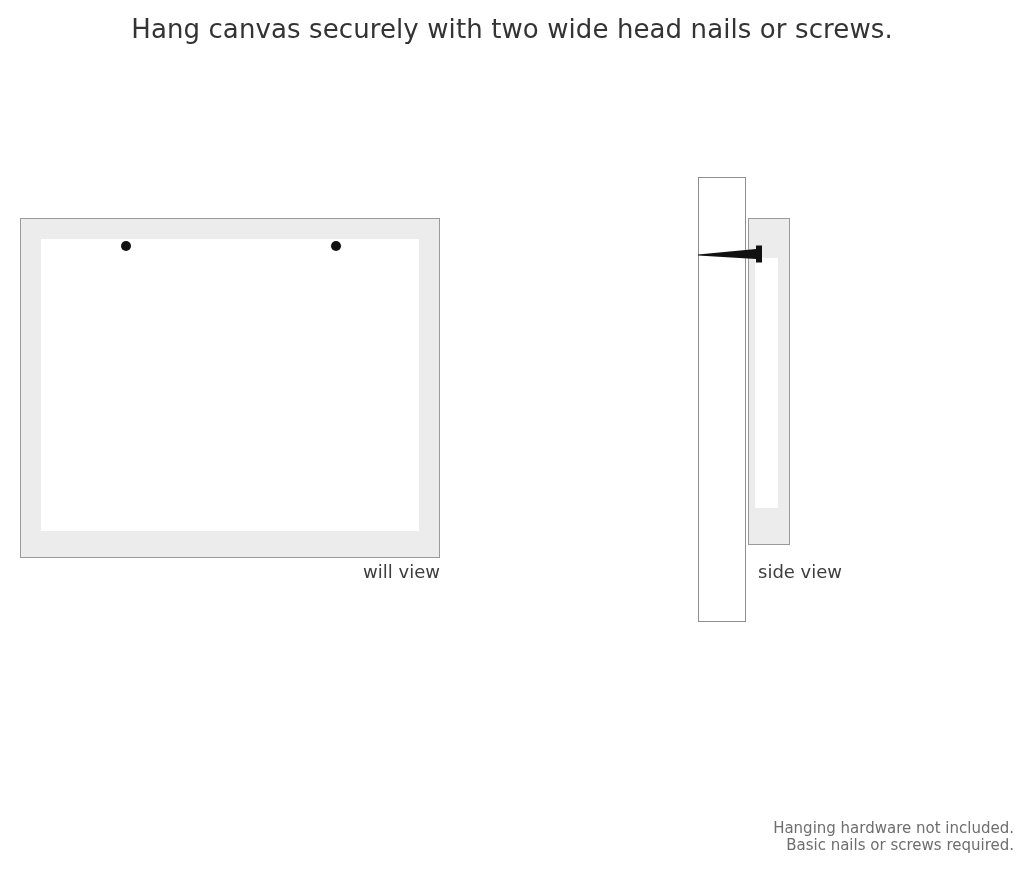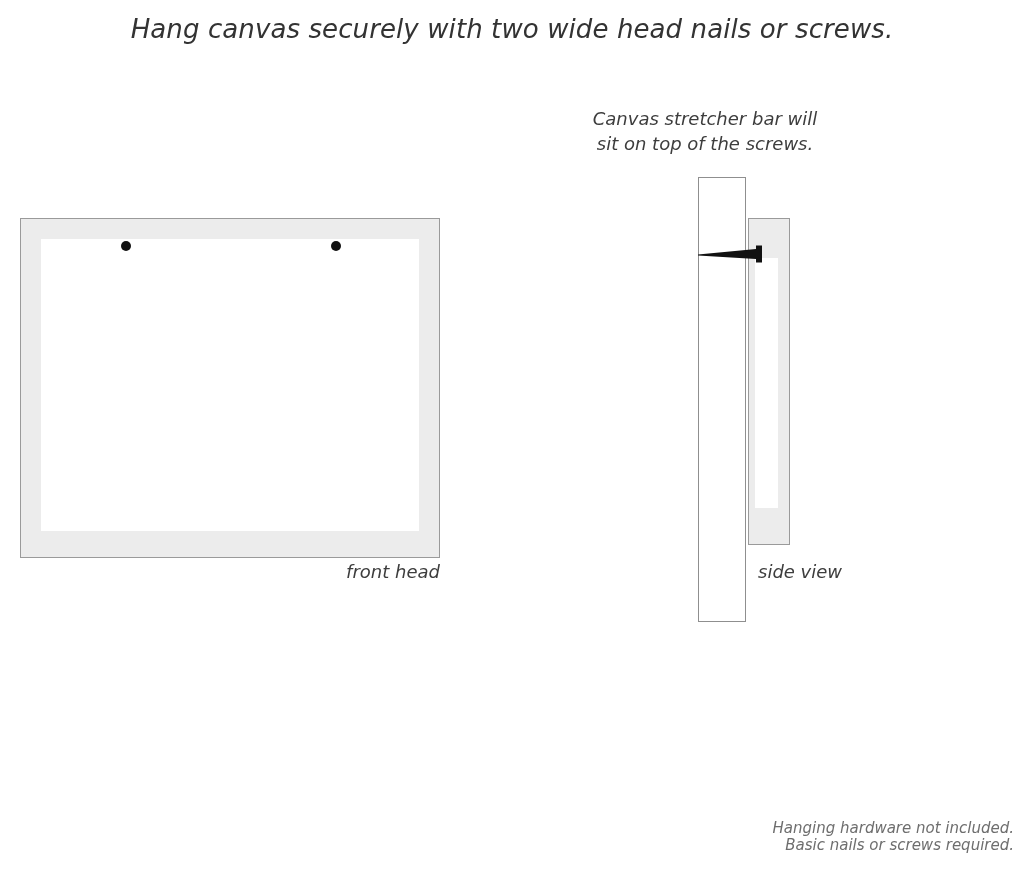--- a/index.html
+++ b/index.html
@@ -13,21 +13,20 @@
     font-family: "DejaVu Sans", "Liberation Sans", sans-serif;
     color: #3a3a3a;
     position: relative;
     overflow: hidden;
     -webkit-font-smoothing: antialiased;
   }
 
   .stage {
     position: absolute;
     inset: 0;
-    font-style: italic;
   }
 
   
   .headline {
     position: absolute;
     left: 0;
     top: 14px;
     width: 1024px;
     text-align: center;
     font-size: 26px;
@@ -154,31 +153,29 @@
   }
 </style>
 </head>
 <body>
 
 <div class="stage">
 
   <div class="headline">Hang canvas securely with two wide head nails or screws.</div>
 
 
-  <div class="caption caption-right">Canvas stretcher bar will
-sit on top of the screws.</div>
 
   <div class="front-view">
     <div class="front-frame">
       <div class="front-inner"></div>
       <div class="screw-dot a"></div>
       <div class="screw-dot b"></div>
     </div>
   </div>
-  <div class="view-label label-front">front head</div>
+  <div class="view-label label-front">will view</div>
 
   <div class="side-view">
     <div class="side-wall"></div>
     <div class="side-canvas">
       <div class="side-canvas-inner"></div>
     </div>
     <svg class="side-screw" viewBox="0 0 72 18">
       <path d="M0 9.6 L58 4.0 L58 0.6 L64 0.6 L64 17.4 L58 17.4 L58 14.0 L0 10.4 Z" fill="#111111"></path>
     </svg>
   </div>

